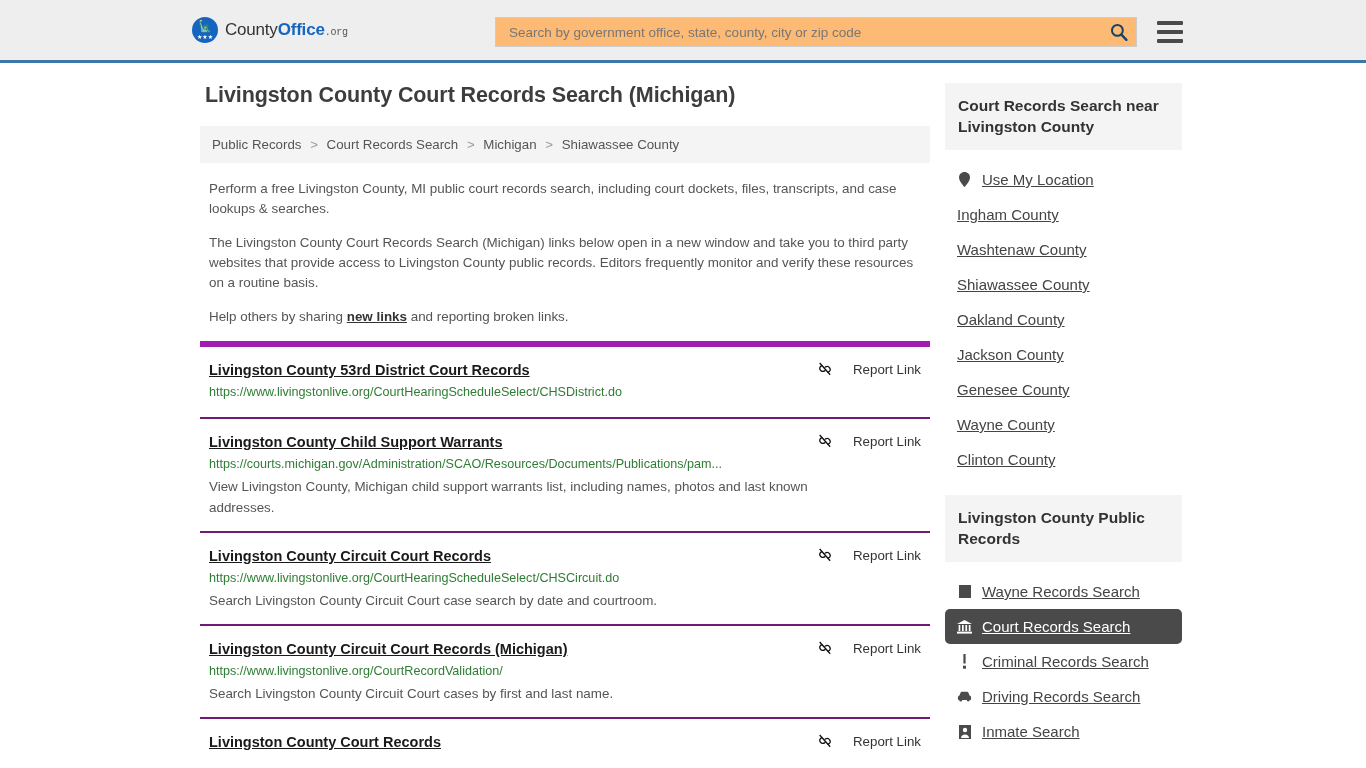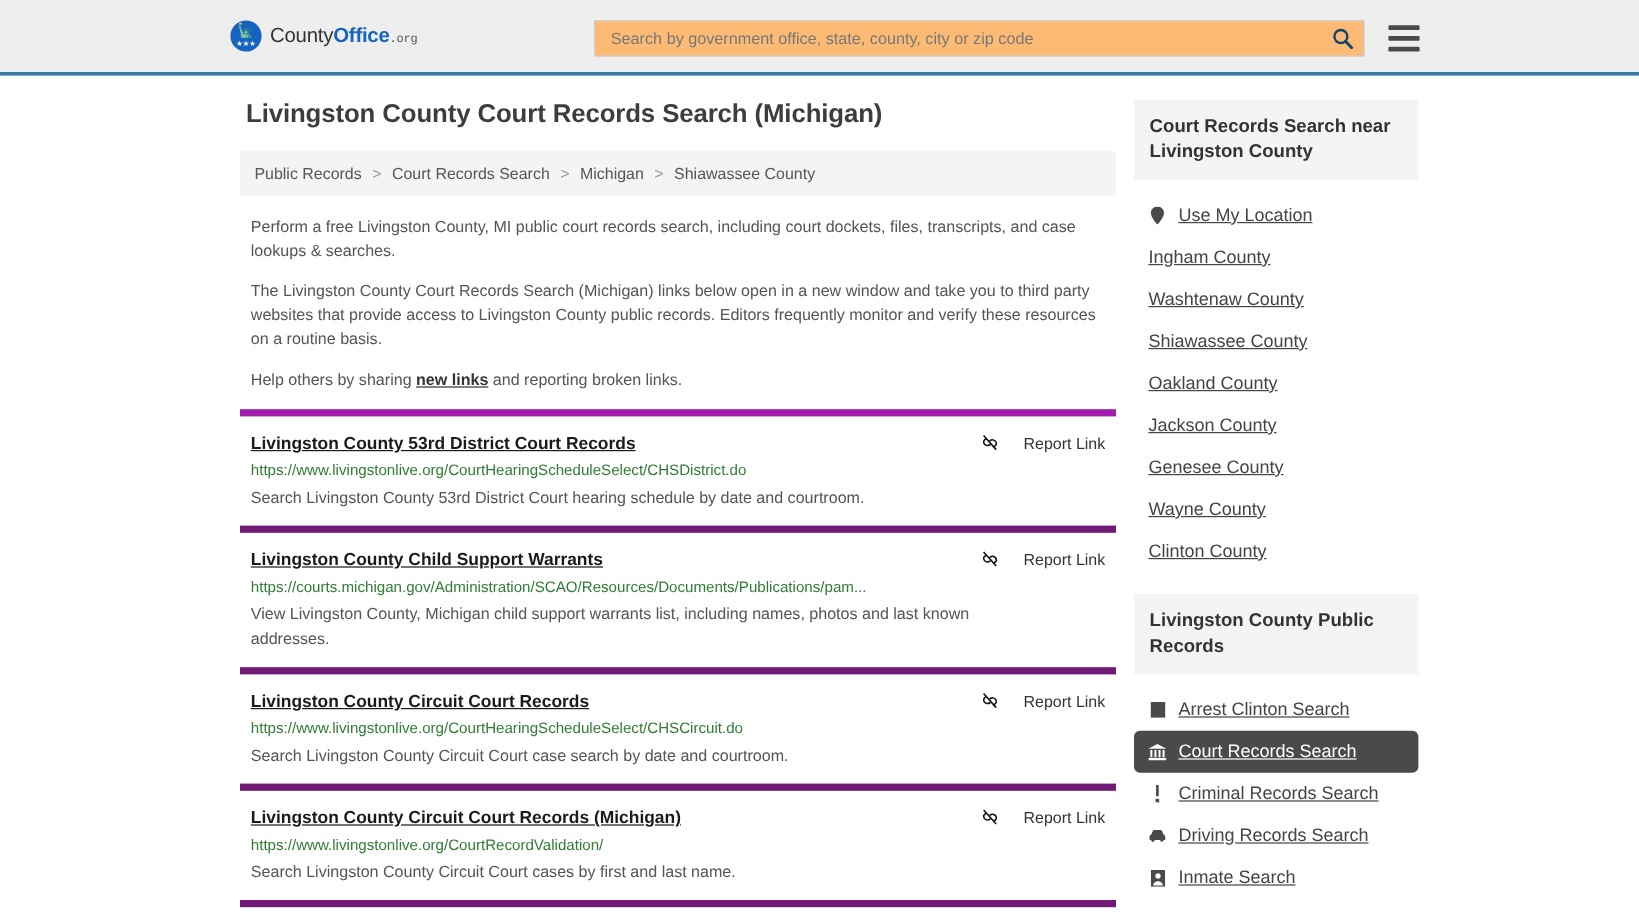--- a/index.html
+++ b/index.html
@@ -139,21 +139,21 @@
     margin: 0 0 14px 0;
     padding: 0 9px 0 9px;
   }
   .intro a.newlinks {
     color: #333333; font-weight: bold; text-decoration: underline;
   }
 
   
   .results { margin-top: 12px; }
   .result {
-    border-top: 6px solid #701a75;
+    border-top: 2px solid #701a75;
     padding: 14px 9px 13px 9px;
     position: relative;
   }
   .result:first-child { border-top: 6px solid #a21caf; }
   .result-title {
     font-size: 14.5px;
     font-weight: bold;
     color: #1a1a1a;
     text-decoration: underline;
     display: inline-block;
@@ -269,21 +269,21 @@
       <a href="#">Shiawassee County</a>
     </div>
 
     <div class="intro">
       <p>Perform a free Livingston County, MI public court records search, including court dockets, files, transcripts, and case lookups &amp; searches.</p>
       <p>The Livingston County Court Records Search (Michigan) links below open in a new window and take you to third party websites that provide access to Livingston County public records. Editors frequently monitor and verify these resources on a routine basis.</p>
       <p><span>Help others by sharing </span><a class="newlinks" href="#">new links</a><span> and reporting broken links.</span></p>
     </div>
 
     <div class="results" id="results-list">
-        <div class="result"><a class="result-title" href="#">Livingston County 53rd District Court Records</a><div class="result-url">https://www.livingstonlive.org/CourtHearingScheduleSelect/CHSDistrict.do</div><div class="result-desc">Search Livingston County 53rd District Court hearing schedule by date and courtroom.</div><div class="report-link">
+        <div class="result"><a class="result-title" href="#">Livingston County 53rd District Court Records</a><div class="result-url">https://www.livingstonlive.org/CourtHearingScheduleSelect/CHSDistrict.do</div><div class="report-link">
             <svg class="broken-icon" viewBox="0 0 18 18">
               <path d="M3 2.2 L14.8 15.4" stroke="#111" stroke-width="1.5" fill="none"></path>
               <path d="M5.4 5.2 C3.2 6.2 2.4 8.1 3.6 9.9 C4.8 11.7 7.2 12 9 10.8" stroke="#111" stroke-width="1.5" fill="none" stroke-linecap="round"></path>
               <path d="M12.6 12.6 C14.8 11.6 15.6 9.7 14.4 7.9 C13.2 6.1 10.8 5.8 9 7" stroke="#111" stroke-width="1.5" fill="none" stroke-linecap="round"></path>
             </svg>
             <span>Report Link</span>
           </div></div>
         <div class="result"><a class="result-title" href="#">Livingston County Child Support Warrants</a><div class="result-url">https://courts.michigan.gov/Administration/SCAO/Resources/Documents/Publications/pam...</div><div class="result-desc">View Livingston County, Michigan child support warrants list, including names, photos and last known addresses.</div><div class="report-link">
             <svg class="broken-icon" viewBox="0 0 18 18">
               <path d="M3 2.2 L14.8 15.4" stroke="#111" stroke-width="1.5" fill="none"></path>
@@ -357,21 +357,21 @@
         </li>
       </ul>
     <div class="spacer-18"></div>
     <div class="side-head">Livingston County Public Records</div>
     <div class="spacer-12"></div>
     <ul class="side-list" id="records-list">
         <li>
           <span class="side-ico">
             <span class="blk-sq"></span>
           </span>
-          <a href="#">Arrest Clinton Search</a>
+          <a href="#">Wayne Records Search</a>
         </li>
         <li class="active">
           <span class="side-ico">
             <svg width="15" height="14" viewBox="0 0 15 14">
               <path d="M7.5 0L0 4h15L7.5 0z" fill="currentColor"></path>
               <rect x="1.6" y="5" width="1.7" height="6" fill="currentColor"></rect>
               <rect x="5" y="5" width="1.7" height="6" fill="currentColor"></rect>
               <rect x="8.4" y="5" width="1.7" height="6" fill="currentColor"></rect>
               <rect x="11.8" y="5" width="1.7" height="6" fill="currentColor"></rect>
               <rect x="0" y="11.6" width="15" height="2" fill="currentColor"></rect>

